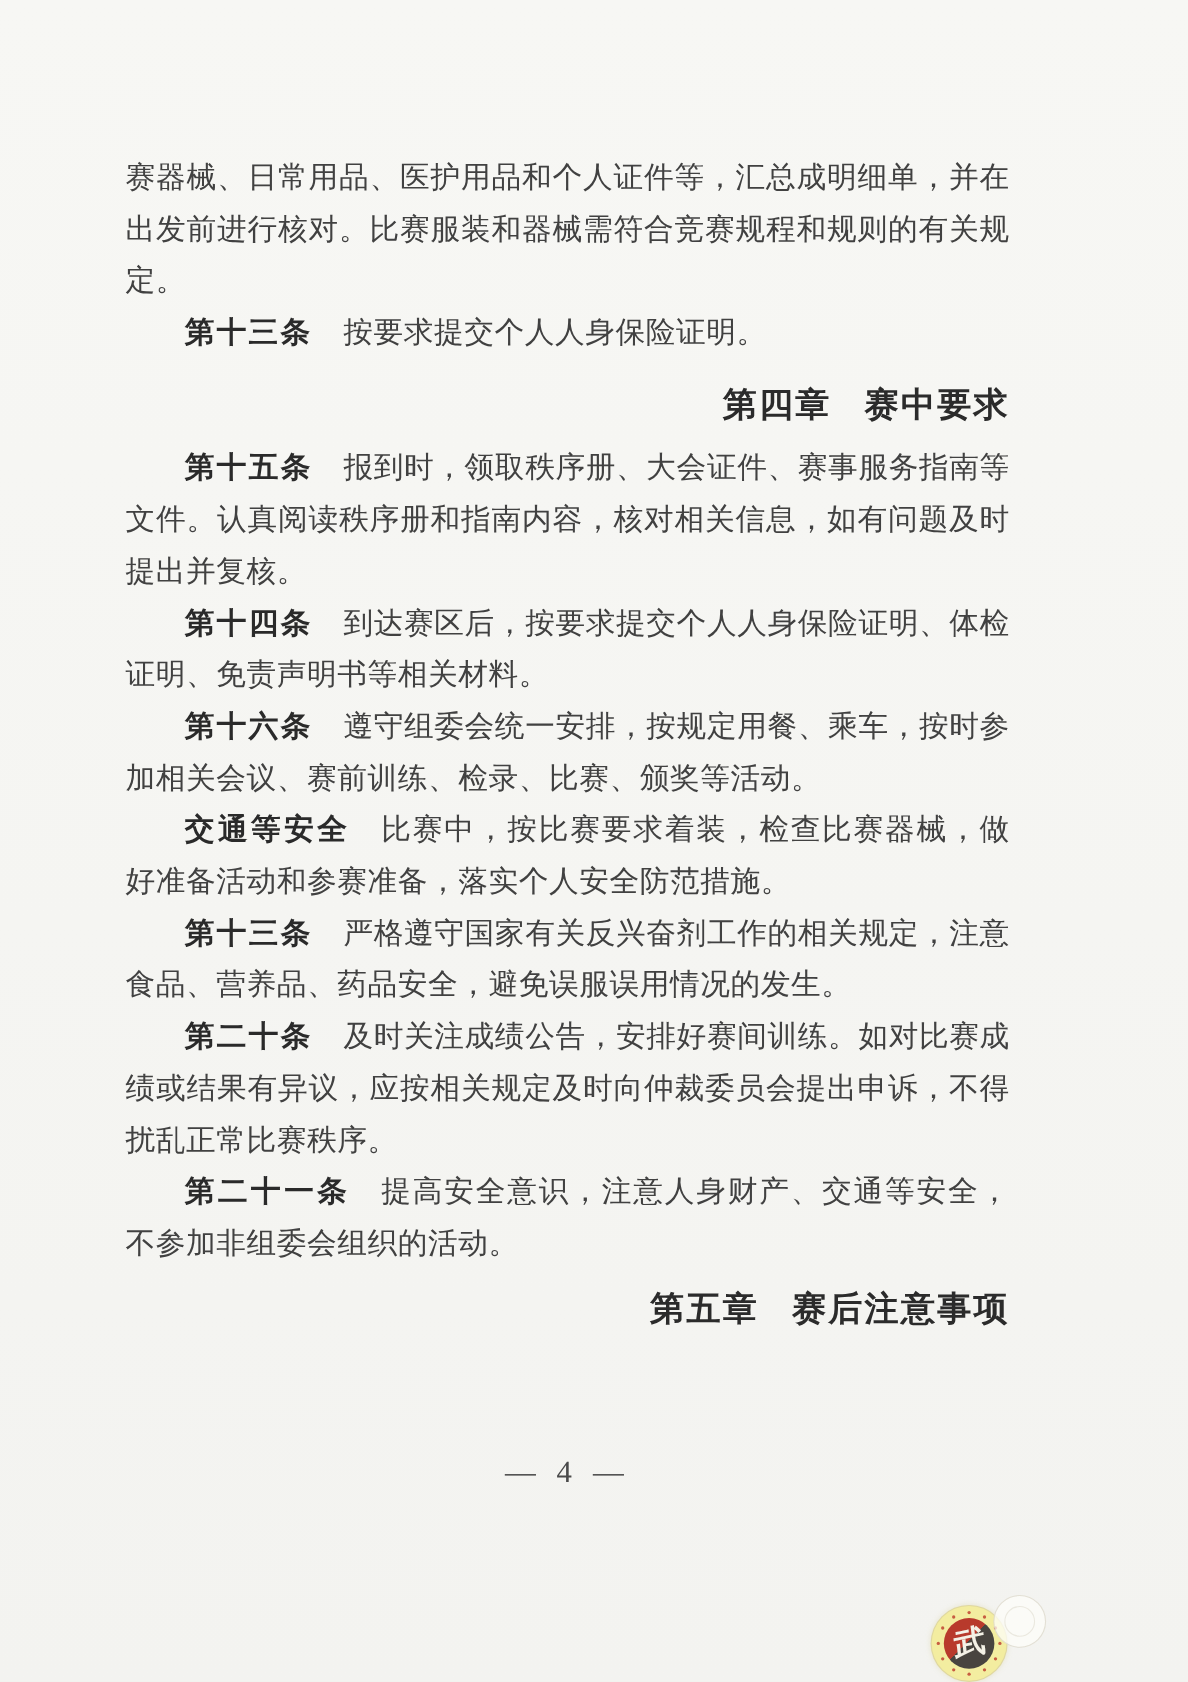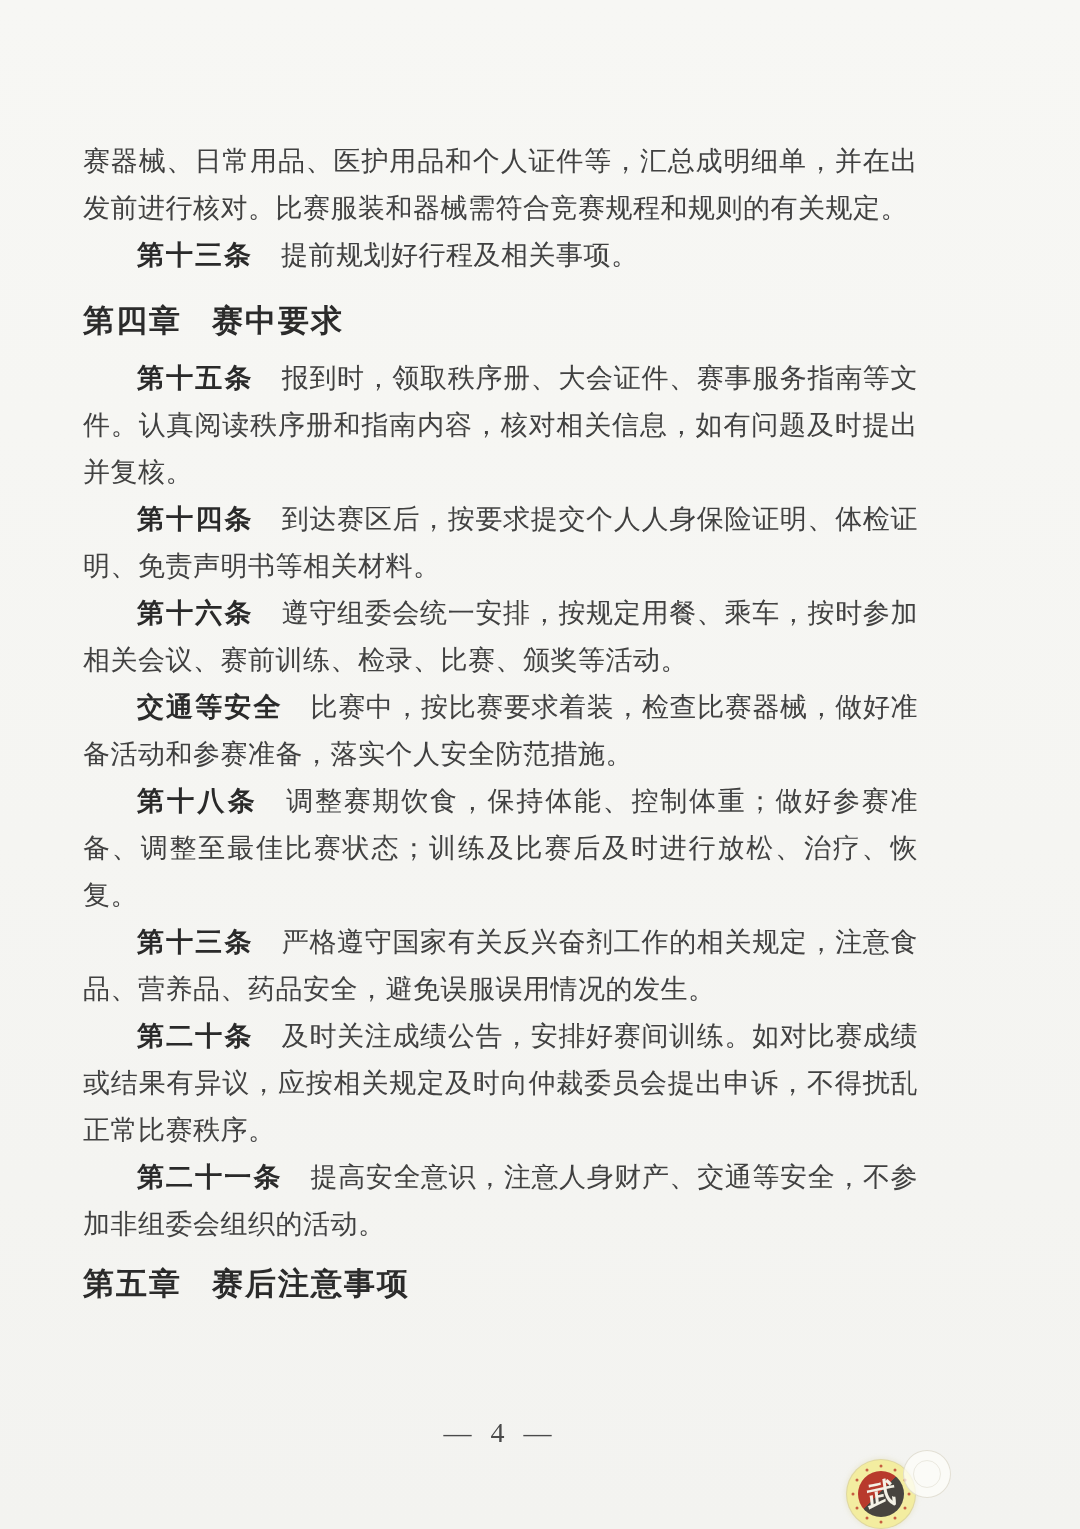--- a/index.html
+++ b/index.html
@@ -7,42 +7,42 @@
     width:1080px; height:1529px;
     background:#e9eae7;
     font-family:"Liberation Serif","DejaVu Serif",serif;
   }
   .page {
     position:relative;
     width:1080px; height:1529px;
     overflow:hidden;
     background:linear-gradient(180deg,#f7f7f4 0%,#f5f5f2 55%,#f3f3f0 100%);
   }
-  .content { padding:138px 162px 0 83px; }
+  .content { padding:138px 162px 0 114px; }
 
   .para {
     margin:0;
     font-size:27px;
     line-height:47px;
     color:#414141;
     text-align:justify;
     text-align-last:left;
     letter-spacing:0.5px;
   }
   .article { text-indent:54px; }
   .article-label {
     font-family:Liberation Sans, sans-serif;
     font-weight:700;
     color:#2a2a2a;
     letter-spacing:2px;
     margin-right:28px;
   }
   .chapter {
     margin:18px 0 11px 0;
-    text-align:left;
+    text-align:right;
     font-family:"Liberation Sans","DejaVu Sans",sans-serif;
     font-weight:700;
     font-size:31px;
     line-height:47px;
     color:#2b2b2b;
     letter-spacing:2px;
   }
   .chapter.last { margin:12px 0 0 0; }
   .chapter-space { display:inline-block; width:30px; }
 
@@ -106,33 +106,32 @@
   }
 </style>
 </head>
 <body>
 
 <div class="page">
   <div class="content">
 
     <p class="para">赛器械、日常用品、医护用品和个人证件等，汇总成明细单，并在出发前进行核对。比赛服装和器械需符合竞赛规程和规则的有关规定。</p>
 
-    <p class="para article"><span class="article-label">第十三条</span><span>提前规划好行程及相关事项。</span></p>
+    <p class="para article"><span class="article-label">第十三条</span><span>按要求提交个人人身保险证明。</span></p>
 
     <h2 class="chapter"><span>第四章</span><span class="chapter-space"></span><span>赛中要求</span></h2>
 
     <p class="para article"><span class="article-label">第十五条</span><span>报到时，领取秩序册、大会证件、赛事服务指南等文件。认真阅读秩序册和指南内容，核对相关信息，如有问题及时提出并复核。</span></p>
 
     <p class="para article"><span class="article-label">第十四条</span><span>到达赛区后，按要求提交个人人身保险证明、体检证明、免责声明书等相关材料。</span></p>
 
     <p class="para article"><span class="article-label">第十六条</span><span>遵守组委会统一安排，按规定用餐、乘车，按时参加相关会议、赛前训练、检录、比赛、颁奖等活动。</span></p>
 
     <p class="para article"><span class="article-label">交通等安全</span><span>比赛中，按比赛要求着装，检查比赛器械，做好准备活动和参赛准备，落实个人安全防范措施。</span></p>
 
-    <p class="para article"><span class="article-label">第十八条</span><span>调整赛期饮食，保持体能、控制体重；做好参赛准备、调整至最佳比赛状态；训练及比赛后及时进行放松、治疗、恢复。</span></p>
 
     <p class="para article"><span class="article-label">第十三条</span><span>严格遵守国家有关反兴奋剂工作的相关规定，注意食品、营养品、药品安全，避免误服误用情况的发生。</span></p>
 
     <p class="para article"><span class="article-label">第二十条</span><span>及时关注成绩公告，安排好赛间训练。如对比赛成绩或结果有异议，应按相关规定及时向仲裁委员会提出申诉，不得扰乱正常比赛秩序。</span></p>
 
     <p class="para article"><span class="article-label">第二十一条</span><span>提高安全意识，注意人身财产、交通等安全，不参加非组委会组织的活动。</span></p>
 
     <h2 class="chapter last"><span>第五章</span><span class="chapter-space"></span><span>赛后注意事项</span></h2>
 
     <div class="page-number">— 4 —</div>

